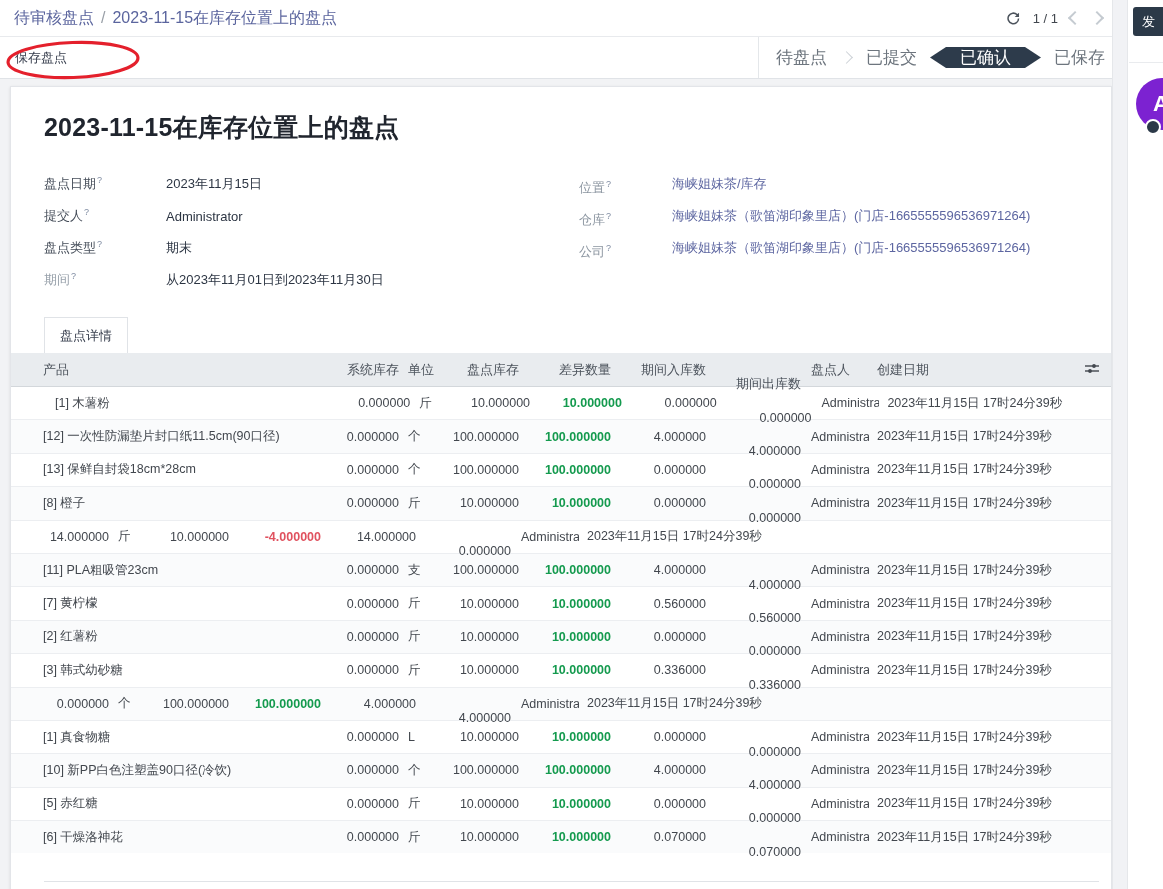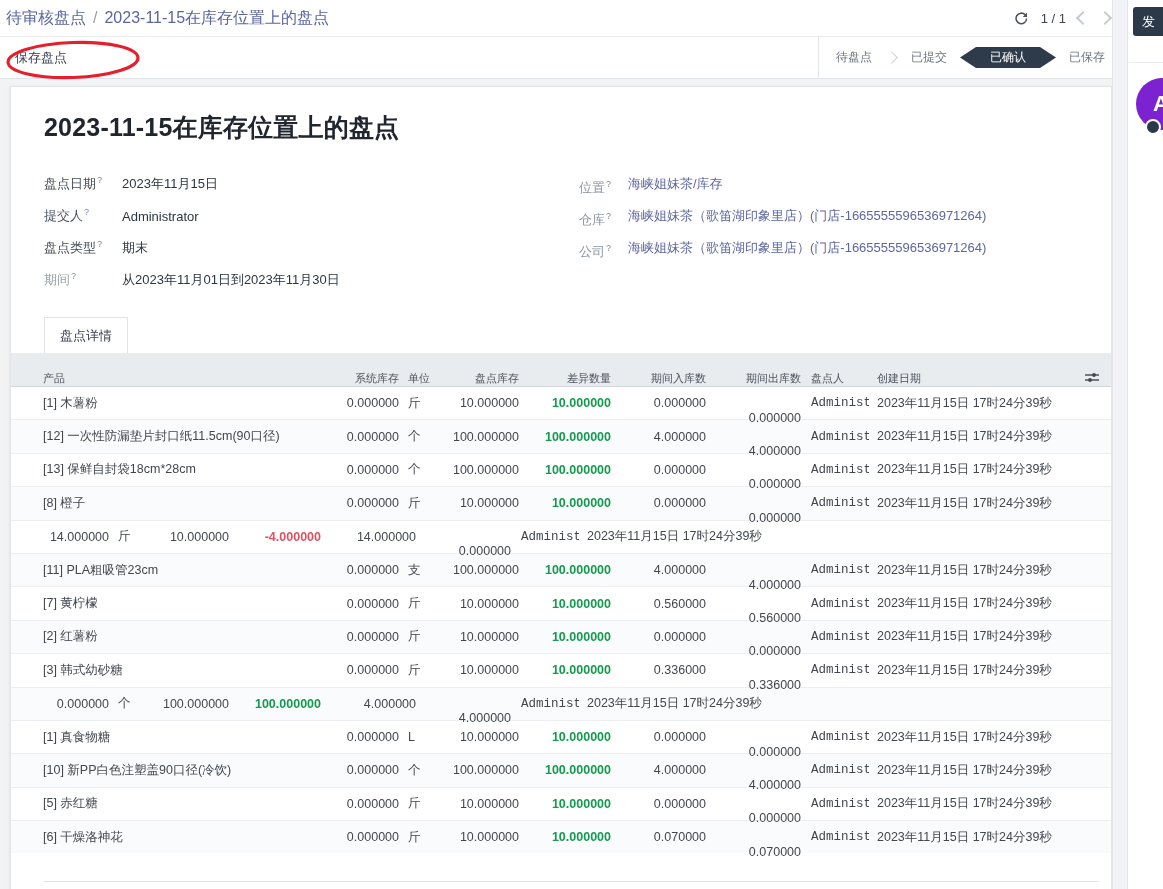--- a/index.html
+++ b/index.html
@@ -5,80 +5,80 @@
   html,body{margin:0;padding:0;}
   body{
     width:1163px;height:889px;position:relative;overflow:hidden;
     background:#ffffff;font-family:"Liberation Sans",sans-serif;
     -webkit-font-smoothing:antialiased;
   }
   
   .app{position:absolute;left:0;top:0;width:1128px;height:889px;background:#f2f3f5;}
 
   .breadcrumb-bar{height:37px;background:#fff;border-bottom:1px solid #e8eaed;
-    display:flex;align-items:center;padding:0 6px;box-sizing:border-box;justify-content:flex-end;}
+    display:flex;align-items:center;padding:0 14px;box-sizing:border-box;justify-content:flex-end;}
   .breadcrumb{font-size:16px;color:#5b659e;display:flex;align-items:center;white-space:nowrap;}
   .crumb-sep{color:#9aa0a8;margin:0 7px;}
   .pager-group{margin-left:auto;display:flex;align-items:center;gap:12px;margin-right:12px;}
   .pager-count{font-size:13px;color:#42474e;}
   .chev{width:8px;height:8px;border-top:2px solid #c5cbd1;border-right:2px solid #c5cbd1;display:inline-block;}
   .chev-l{transform:rotate(-135deg);}
   .chev-r{transform:rotate(45deg);}
 
   .control-bar{height:41px;background:#fff;border-bottom:1px solid #e0e3e7;
     display:flex;align-items:stretch;}
   .save-btn{align-self:center;margin-left:15px;font-size:13px;color:#3a4150;cursor:pointer;}
   .statusbar{margin-left:auto;display:flex;align-items:stretch;border-left:1px solid #e4e7ea;padding-right:6px;}
-  .step{display:flex;align-items:center;padding:0 17px;font-size:12px;color:#6d757e;cursor:pointer;}
+  .step{display:flex;align-items:center;padding:0 17px;font-size:17px;color:#6d757e;cursor:pointer;}
   .step-sep{width:8px;height:8px;border-top:1px solid #ccd1d6;border-right:1px solid #ccd1d6;
     transform:rotate(45deg);align-self:center;margin:0 -2px;}
   .step.active{
     background:#2d3b4b;color:#fff;margin:10px -4px;padding:0 30px 0 30px;position:relative;z-index:1;
     clip-path:polygon(0 50%, 16px 0, calc(100% - 16px) 0, 100% 50%, calc(100% - 16px) 100%, 16px 100%);
   }
 
   .content{padding:7px 0 0 10px;box-sizing:border-box;height:811px;}
   .sheet{width:1102px;height:812px;background:#fff;border:1px solid #e3e5e9;
     box-shadow:0 1px 3px rgba(0,0,0,.10);box-sizing:border-box;position:relative;overflow:hidden;}
 
   .sheet-title{margin:24px 33px 0 33px;font-size:25px;font-weight:700;color:#20252e;letter-spacing:.2px;}
 
   .fields{display:flex;margin:24px 33px 0 33px;}
   .fields-col-left{width:535px;}
   .fields-col-right{flex:1;}
-  .field-row{height:32px;display:flex;align-items:center;font-size:13px;}
+  .field-row{height:32px;display:flex;align-items:center;font-size:13px;gap:44px;}
   .field-label{color:#454d59;flex-shrink:0;}
   .fields-col-left .field-label{width:78px;}
   .fields-col-right .field-label{width:49px;}
   .field-label.muted{color:#97a0aa;}
   .fields-col-right .field-label{color:#8b95a0;margin-top:8px;}
   .help-sup{font-size:9px;color:#7d8aa0;vertical-align:super;margin-left:1px;}
   .field-value{color:#2c3543;white-space:nowrap;}
   .field-value.link{color:#5d66a1;cursor:pointer;}
 
   .tab{display:inline-flex;margin:21px 0 0 33px;padding:9px 15px 8px 15px;background:#fff;
     border:1px solid #e0e3e7;border-bottom:none;font-size:13px;color:#3a4150;cursor:pointer;}
 
   
-  .thead{display:flex;height:33px;align-items:flex-end;background:#e9ecef;
-    border-bottom:1px solid #d3d7db;font-size:11px;color:#4c535c;}
+  .thead{display:flex;height:33px;align-items:center;background:#e9ecef;
+    border-bottom:1px solid #d3d7db;font-size:13px;color:#4c535c;}
   .trow{display:flex;height:32.4px;align-items:center;font-size:12.5px;color:#42474e;
     border-top:1px solid #eceef1;cursor:pointer;}
-  .trow:first-child{border-top:none;}
+  .trow:first-child{border-top:none;padding-left:12px;}
   .trow.alt{background:#fafbfc;}
   .c{white-space:nowrap;overflow:hidden;box-sizing:border-box;}
   .c-product{width:290px;padding-left:32px;}
   .c-sys{width:98px;text-align:right;}
   .c-uom{width:42px;padding-left:9px;}
   .c-count{width:78px;text-align:right;}
   .c-diff{width:92px;text-align:right;font-weight:700;}
   .thead .c-diff{font-weight:400;}
   .c-in{width:95px;text-align:right;}
   .c-out{width:95px;text-align:right;margin-top:29px;}
-  .c-user{width:68px;padding-left:10px;font-family:Liberation Mono, monospace;}
+  .c-user{width:68px;padding-left:10px;}
   .c-date{width:216px;padding-left:8px;}
   .c-gear{flex:1;text-align:right;padding-right:16px;}
 
   .note-divider{margin:28px 12px 0 33px;border-top:1px solid #e0e3e7;}
 
   
   .scroll-track{position:absolute;left:1112px;top:0;width:16px;height:889px;
     background:#f1f2f5;border-left:1px solid #e5e7ea;border-right:1px solid #e5e7ea;box-sizing:border-box;}
   .gutter{position:absolute;left:1128px;top:0;width:35px;height:889px;background:#fff;}
   .gutter-line{position:absolute;left:1129px;top:62px;width:34px;border-top:1px solid #e9ebee;}

